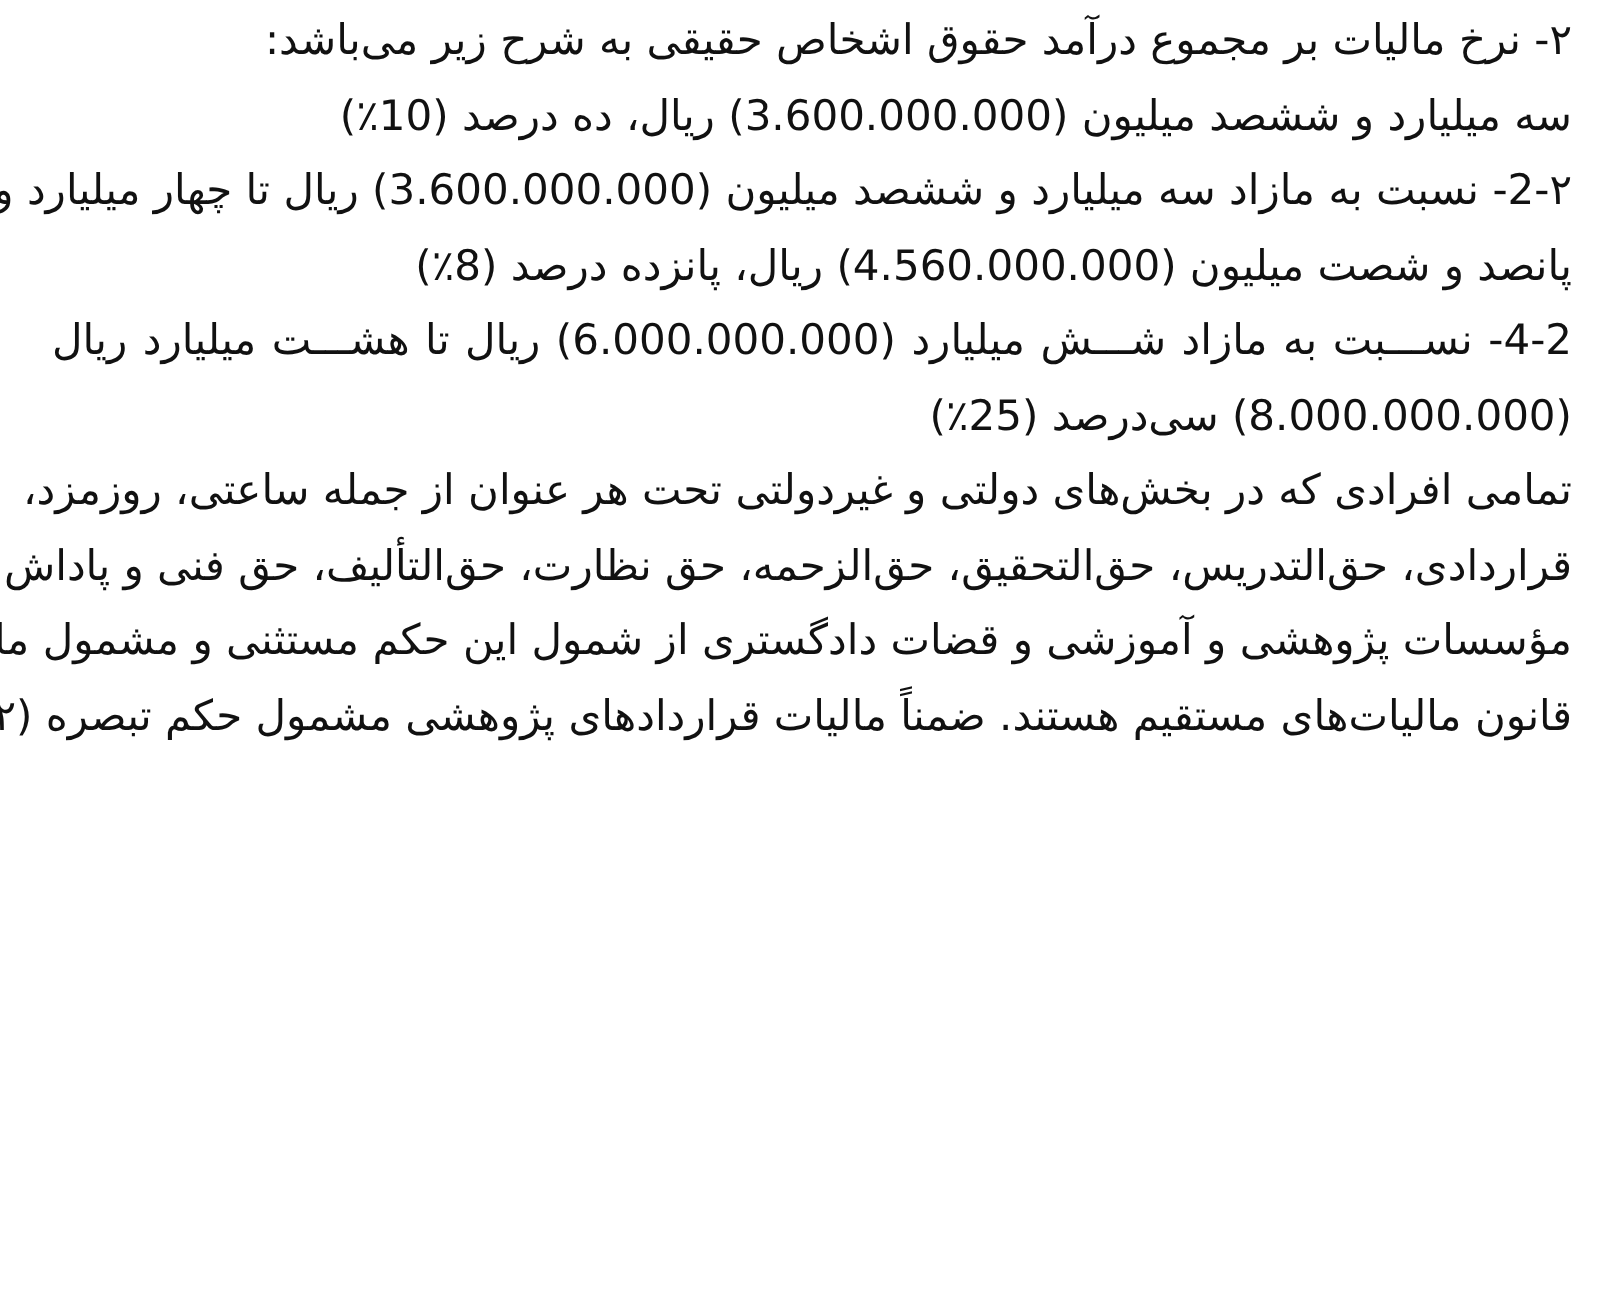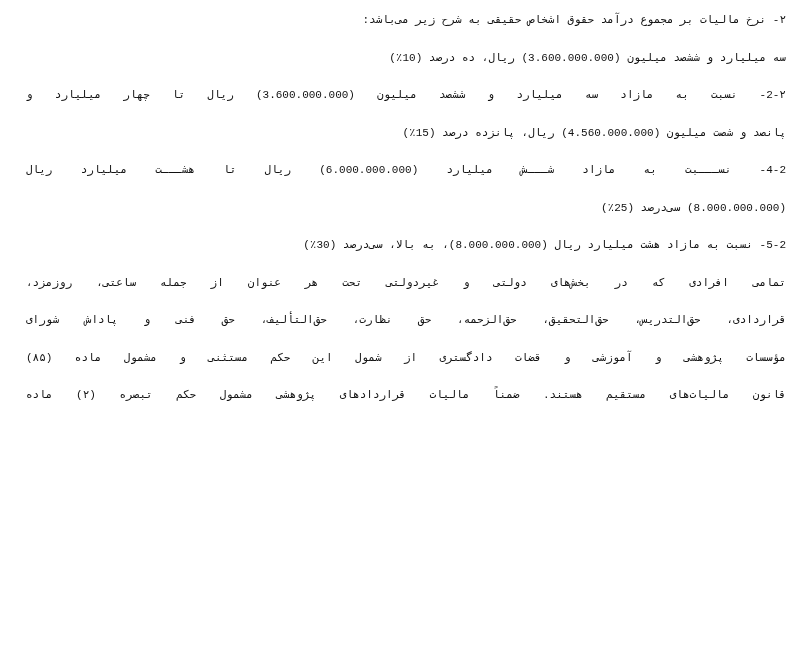--- a/index.html
+++ b/index.html
@@ -18,55 +18,51 @@
     .doc {
       position: absolute;
       top: 2px;
       left: 26px;
       width: 760px;
       direction: rtl;
     }
     .line {
       height: 37.5px;
       line-height: 37.5px;
-      font-size: 11px;
+      font-size: 21px;
       white-space: nowrap;
       overflow: visible;
       text-align: justify;
       text-align-last: justify;
-      font-family: Liberation Mono, monospace;
     }
     .line.short {
       text-align-last: right;
     }
   </style>
 </head>
 <body>
 
 <div class="doc">
   <div class="line short">۲- نرخ مالیات بر مجموع درآمد حقوق اشخاص حقیقی به شرح زیر می‌باشد:</div>
 
   <div>
     <div class="line short">سه میلیارد و ششصد میلیون (3.600.000.000) ریال، ده درصد (10٪)</div>
   </div>
 
   <div>
     <div class="line">2-۲- نسبت به مازاد سه میلیارد و ششصد میلیون (3.600.000.000) ریال تا چهار میلیارد و</div>
-    <div class="line short">پانصد و شصت میلیون (4.560.000.000) ریال، پانزده درصد (15٪)</div>
+    <div class="line short">پانصد و شصت میلیون (4.560.000.000) ریال، پانزده درصد (8٪)</div>
   </div>
 
 
   <div>
     <div class="line">4-2- نســـبت به مازاد شـــش میلیارد (6.000.000.000) ریال تا هشـــت میلیارد ریال</div>
     <div class="line short">(8.000.000.000) سی‌درصد (25٪)</div>
   </div>
 
-  <div>
-    <div class="line short">5-2- نسبت به مازاد هشت میلیارد ریال (8.000.000.000)، به بالا، سی‌درصد (30٪)</div>
-  </div>
 
   <div>
     <div class="line">تمامی افرادی که در بخش‌های دولتی و غیردولتی تحت هر عنوان از جمله ساعتی، روزمزد،</div>
     <div class="line">قراردادی، حق‌التدریس، حق‌التحقیق، حق‌الزحمه، حق نظارت، حق‌التألیف، حق فنی و پاداش شورای</div>
     <div class="line">مؤسسات پژوهشی و آموزشی و قضات دادگستری از شمول این حکم مستثنی و مشمول ماده (۸۵)</div>
     <div class="line">قانون مالیات‌های مستقیم هستند. ضمناً مالیات قراردادهای پژوهشی مشمول حکم تبصره (۲) ماده</div>
   </div>
 </div>
 
 </body></html>

